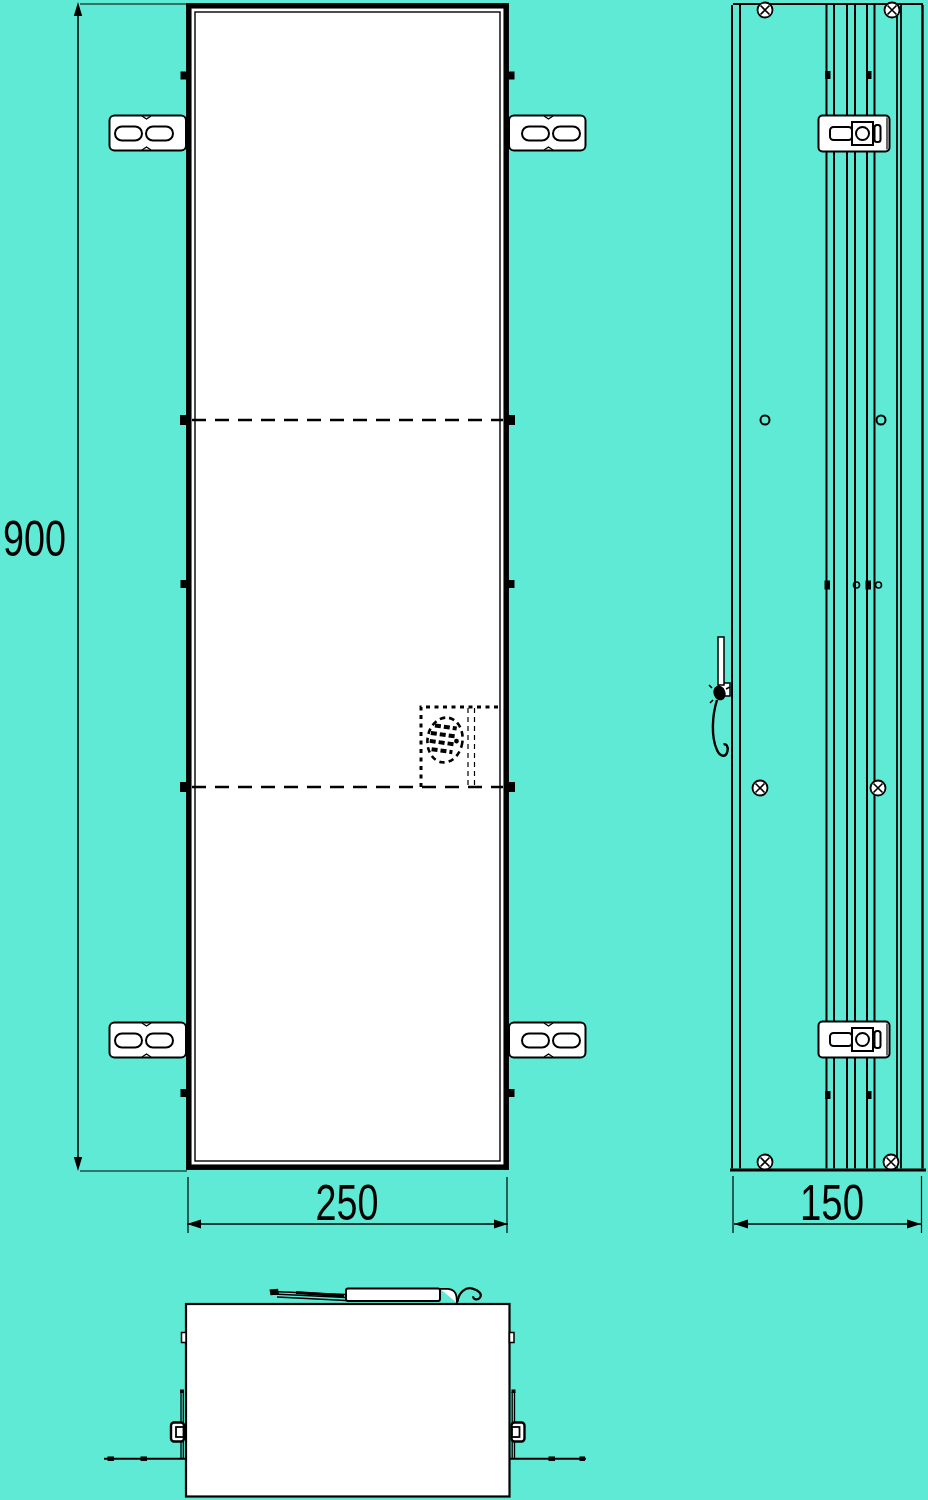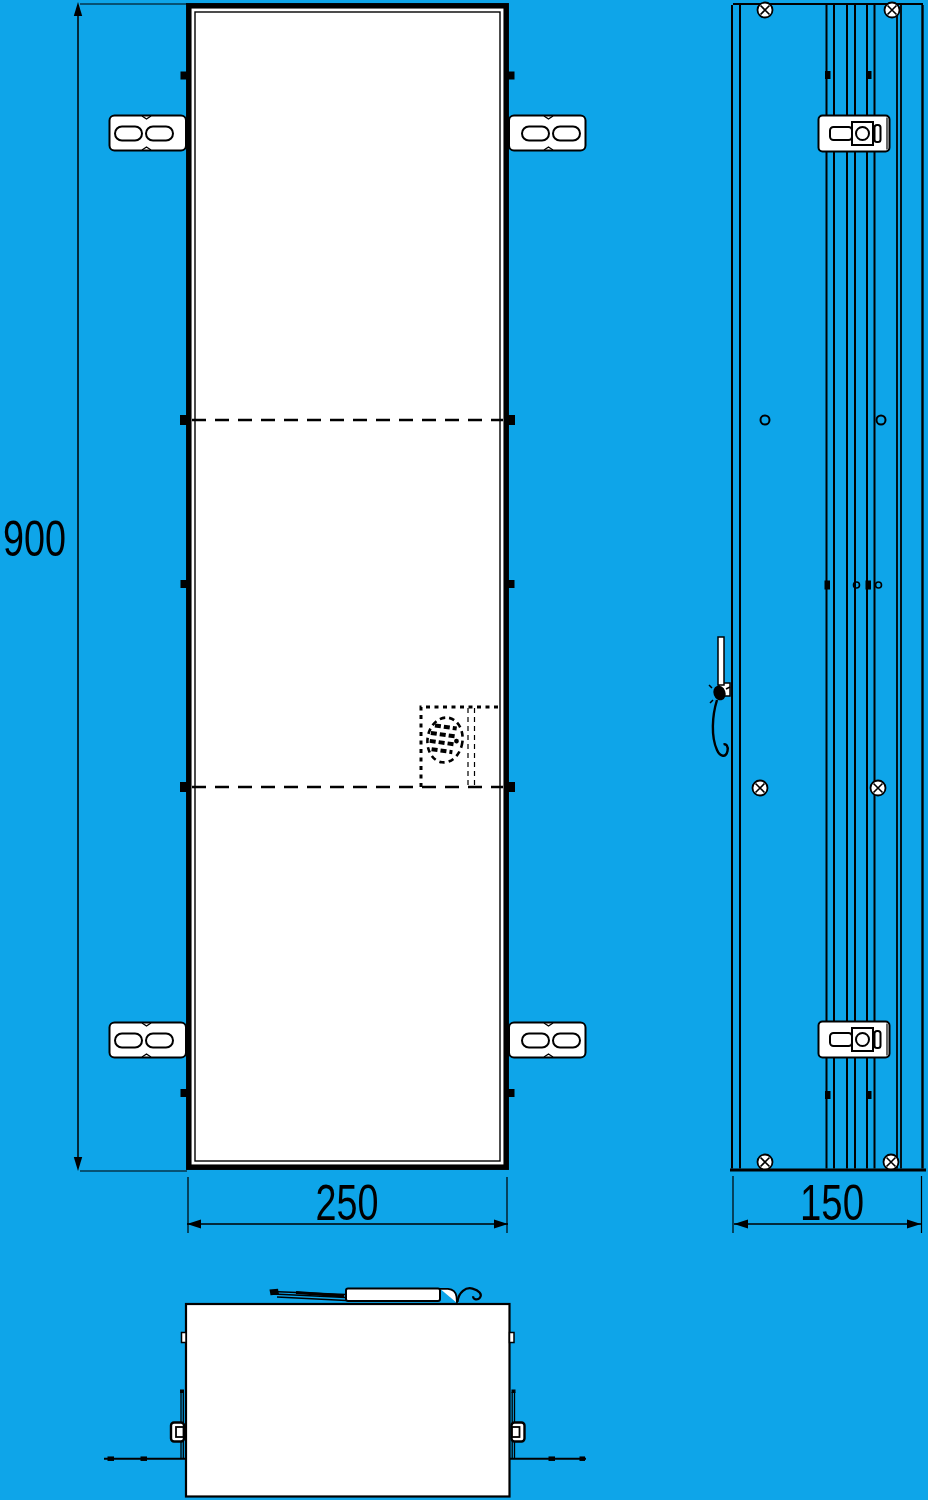--- a/index.html
+++ b/index.html
@@ -4,21 +4,21 @@
 <style>
   html, body {
     margin: 0;
     padding: 0;
     background: #ffffff;
   }
   .canvas {
     position: relative;
     width: 928px;
     height: 1500px;
-    background: #0ea5e9;
+    background: #5eead4;
     overflow: hidden;
     font-family: "Liberation Sans", sans-serif;
   }
   svg text {
     font-family: "Liberation Sans", sans-serif;
     font-size: 50px;
     fill: #000000;
     stroke: none;
   }
 </style>

